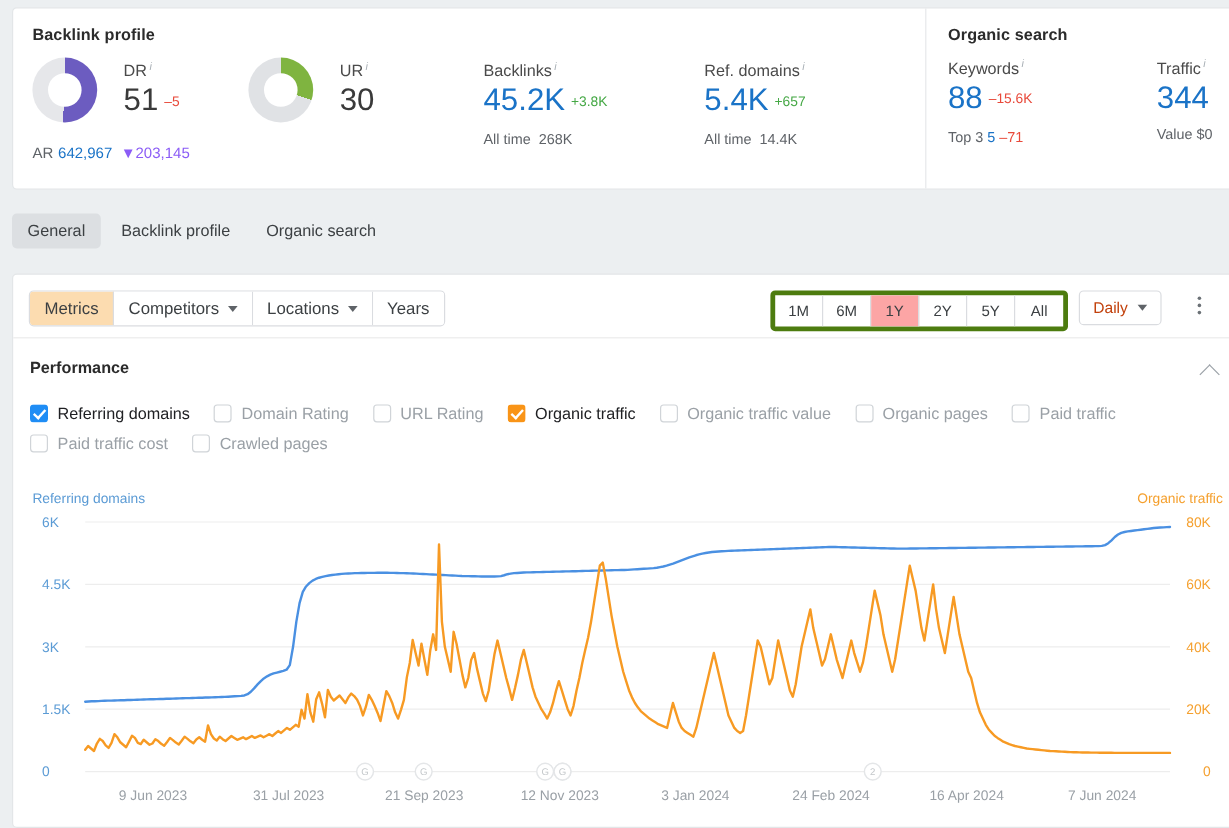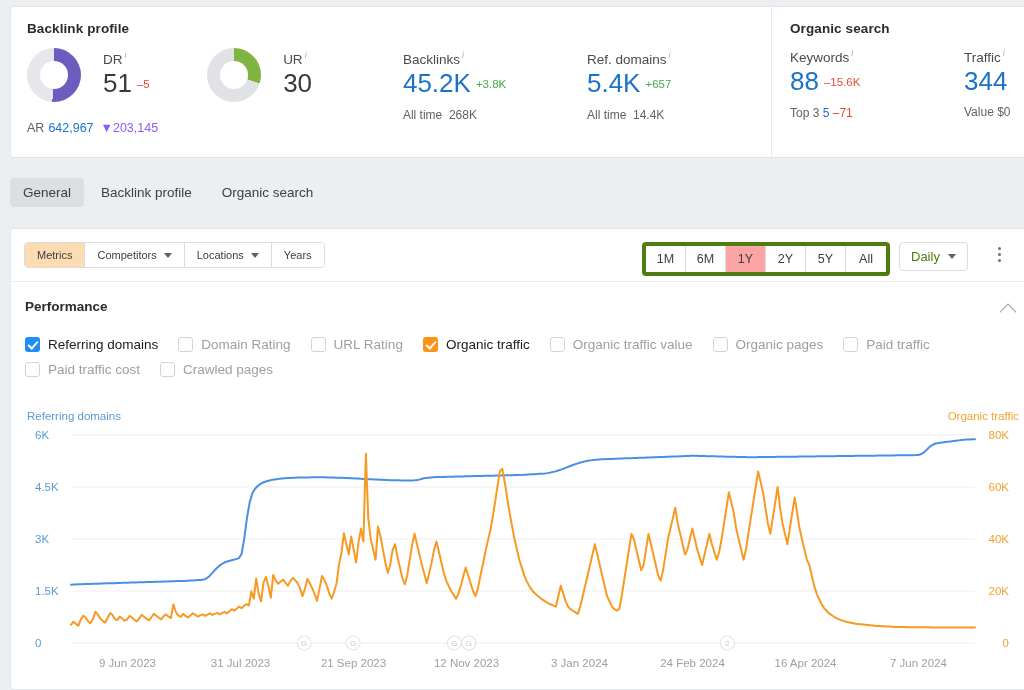--- a/index.html
+++ b/index.html
@@ -82,42 +82,42 @@
   }
 
   
   .toolbar{ position:relative; height:52px; }
   .btn-group{
     position:absolute; left:13px; top:13px;
     display:flex; border:1px solid #dadce0; border-radius:4px; overflow:hidden;
     background:#fff;
   }
   .bg-btn{
-    font-size:11px; color:#3c4043; padding:6px 12px;
+    font-size:14px; color:#3c4043; padding:6px 12px;
     border-right:1px solid #dadce0; white-space:nowrap; cursor:pointer;
     display:flex; align-items:center; gap:7px; background:#fff;
   }
   .bg-btn:last-child{ border-right:none; }
   .bg-btn.sel{ background:#fcdcb0; }
   .caret{ width:0;height:0;border-left:4px solid transparent;border-right:4px solid transparent;border-top:5px solid #5f6368; }
 
   .range-group{
     position:absolute; left:631px; top:13px;
     display:flex; border:4px solid #4d7c0f; border-radius:4px; overflow:hidden; background:#fff;
   }
   .rg-btn{
     font-size:12.5px; color:#3c4043; padding:6px 0; width:40px; text-align:center;
     border-right:1px solid #dadce0; cursor:pointer;
   }
   .rg-btn:last-child{ border-right:none; }
   .rg-btn.sel{ background:#fca5a5; }
 
   .daily-btn{
     position:absolute; left:888px; top:13px;
-    font-size:13px; color:#4d7c0f; padding:6px 11px;
+    font-size:13px; color:#c2410c; padding:6px 11px;
     border:1px solid #dadce0; border-radius:4px; background:#fff;
     display:flex; align-items:center; gap:8px; cursor:pointer;
   }
   .kebab{
     position:absolute; left:980px; top:14px; width:16px; height:22px;
     display:flex; flex-direction:column; align-items:center; justify-content:center; gap:3px;
     cursor:pointer;
   }
   .kebab i{ width:3px;height:3px;border-radius:50%;background:#6b7176; display:block;}
 

